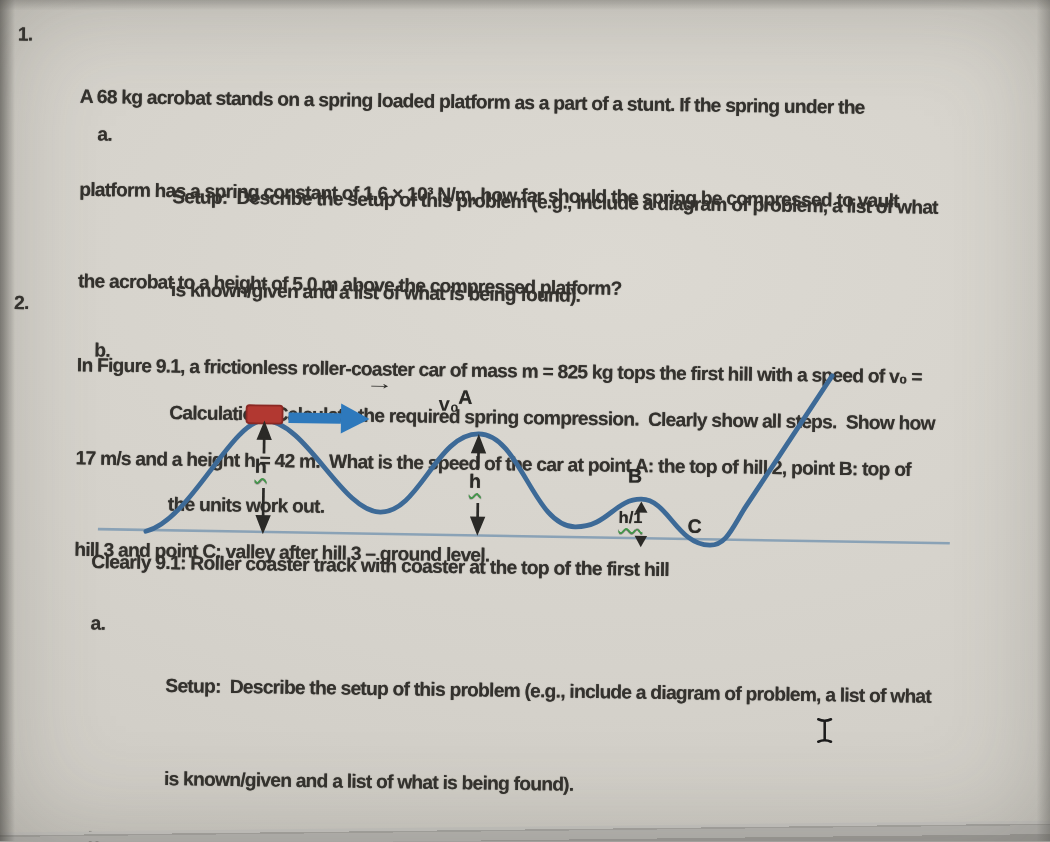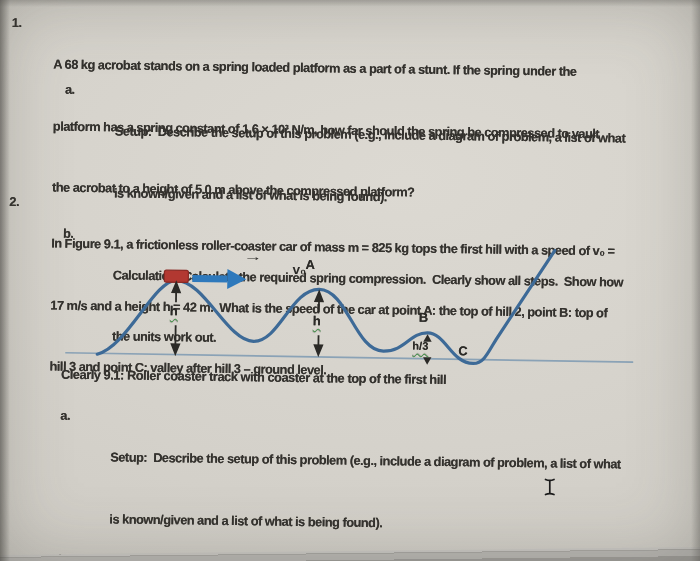--- a/index.html
+++ b/index.html
@@ -137,21 +137,21 @@
           <polygon points="370,126 365.8,118.5 374.2,118.5"></polygon>
         </g>
       </svg>
       <span class="vecglyph">→</span>
       <span class="v0label">v₀</span>
       <span class="figlabel" style="left:247px;top:20px">A</span>
       <span class="figlabel" style="left:361px;top:71px">B</span>
       <span class="figlabel" style="left:401px;top:104px">C</span>
       <span class="figlabel squiggle" style="left:112px;top:68px">h</span>
       <span class="figlabel squiggle" style="left:255px;top:76px">h</span>
-      <span class="figlabel squiggle" style="left:355px;top:101px;font-size:11px">h/3</span>
+      <span class="figlabel squiggle" style="left:355px;top:101px;font-size:11px">h/1</span>
     </div>
 
     <div class="caption"><span>Clearly 9.1:</span><span> Roller coaster track with coaster at the top of the first hill</span></div>
 
     <div class="blk" style="top:405px">
       <div class="irow">
         <span class="ilabel">a.</span>
         <span>Setup:  Describe the setup of this problem (e.g., include a diagram of problem, a list of what</span>
       </div>
       <div class="irow">

